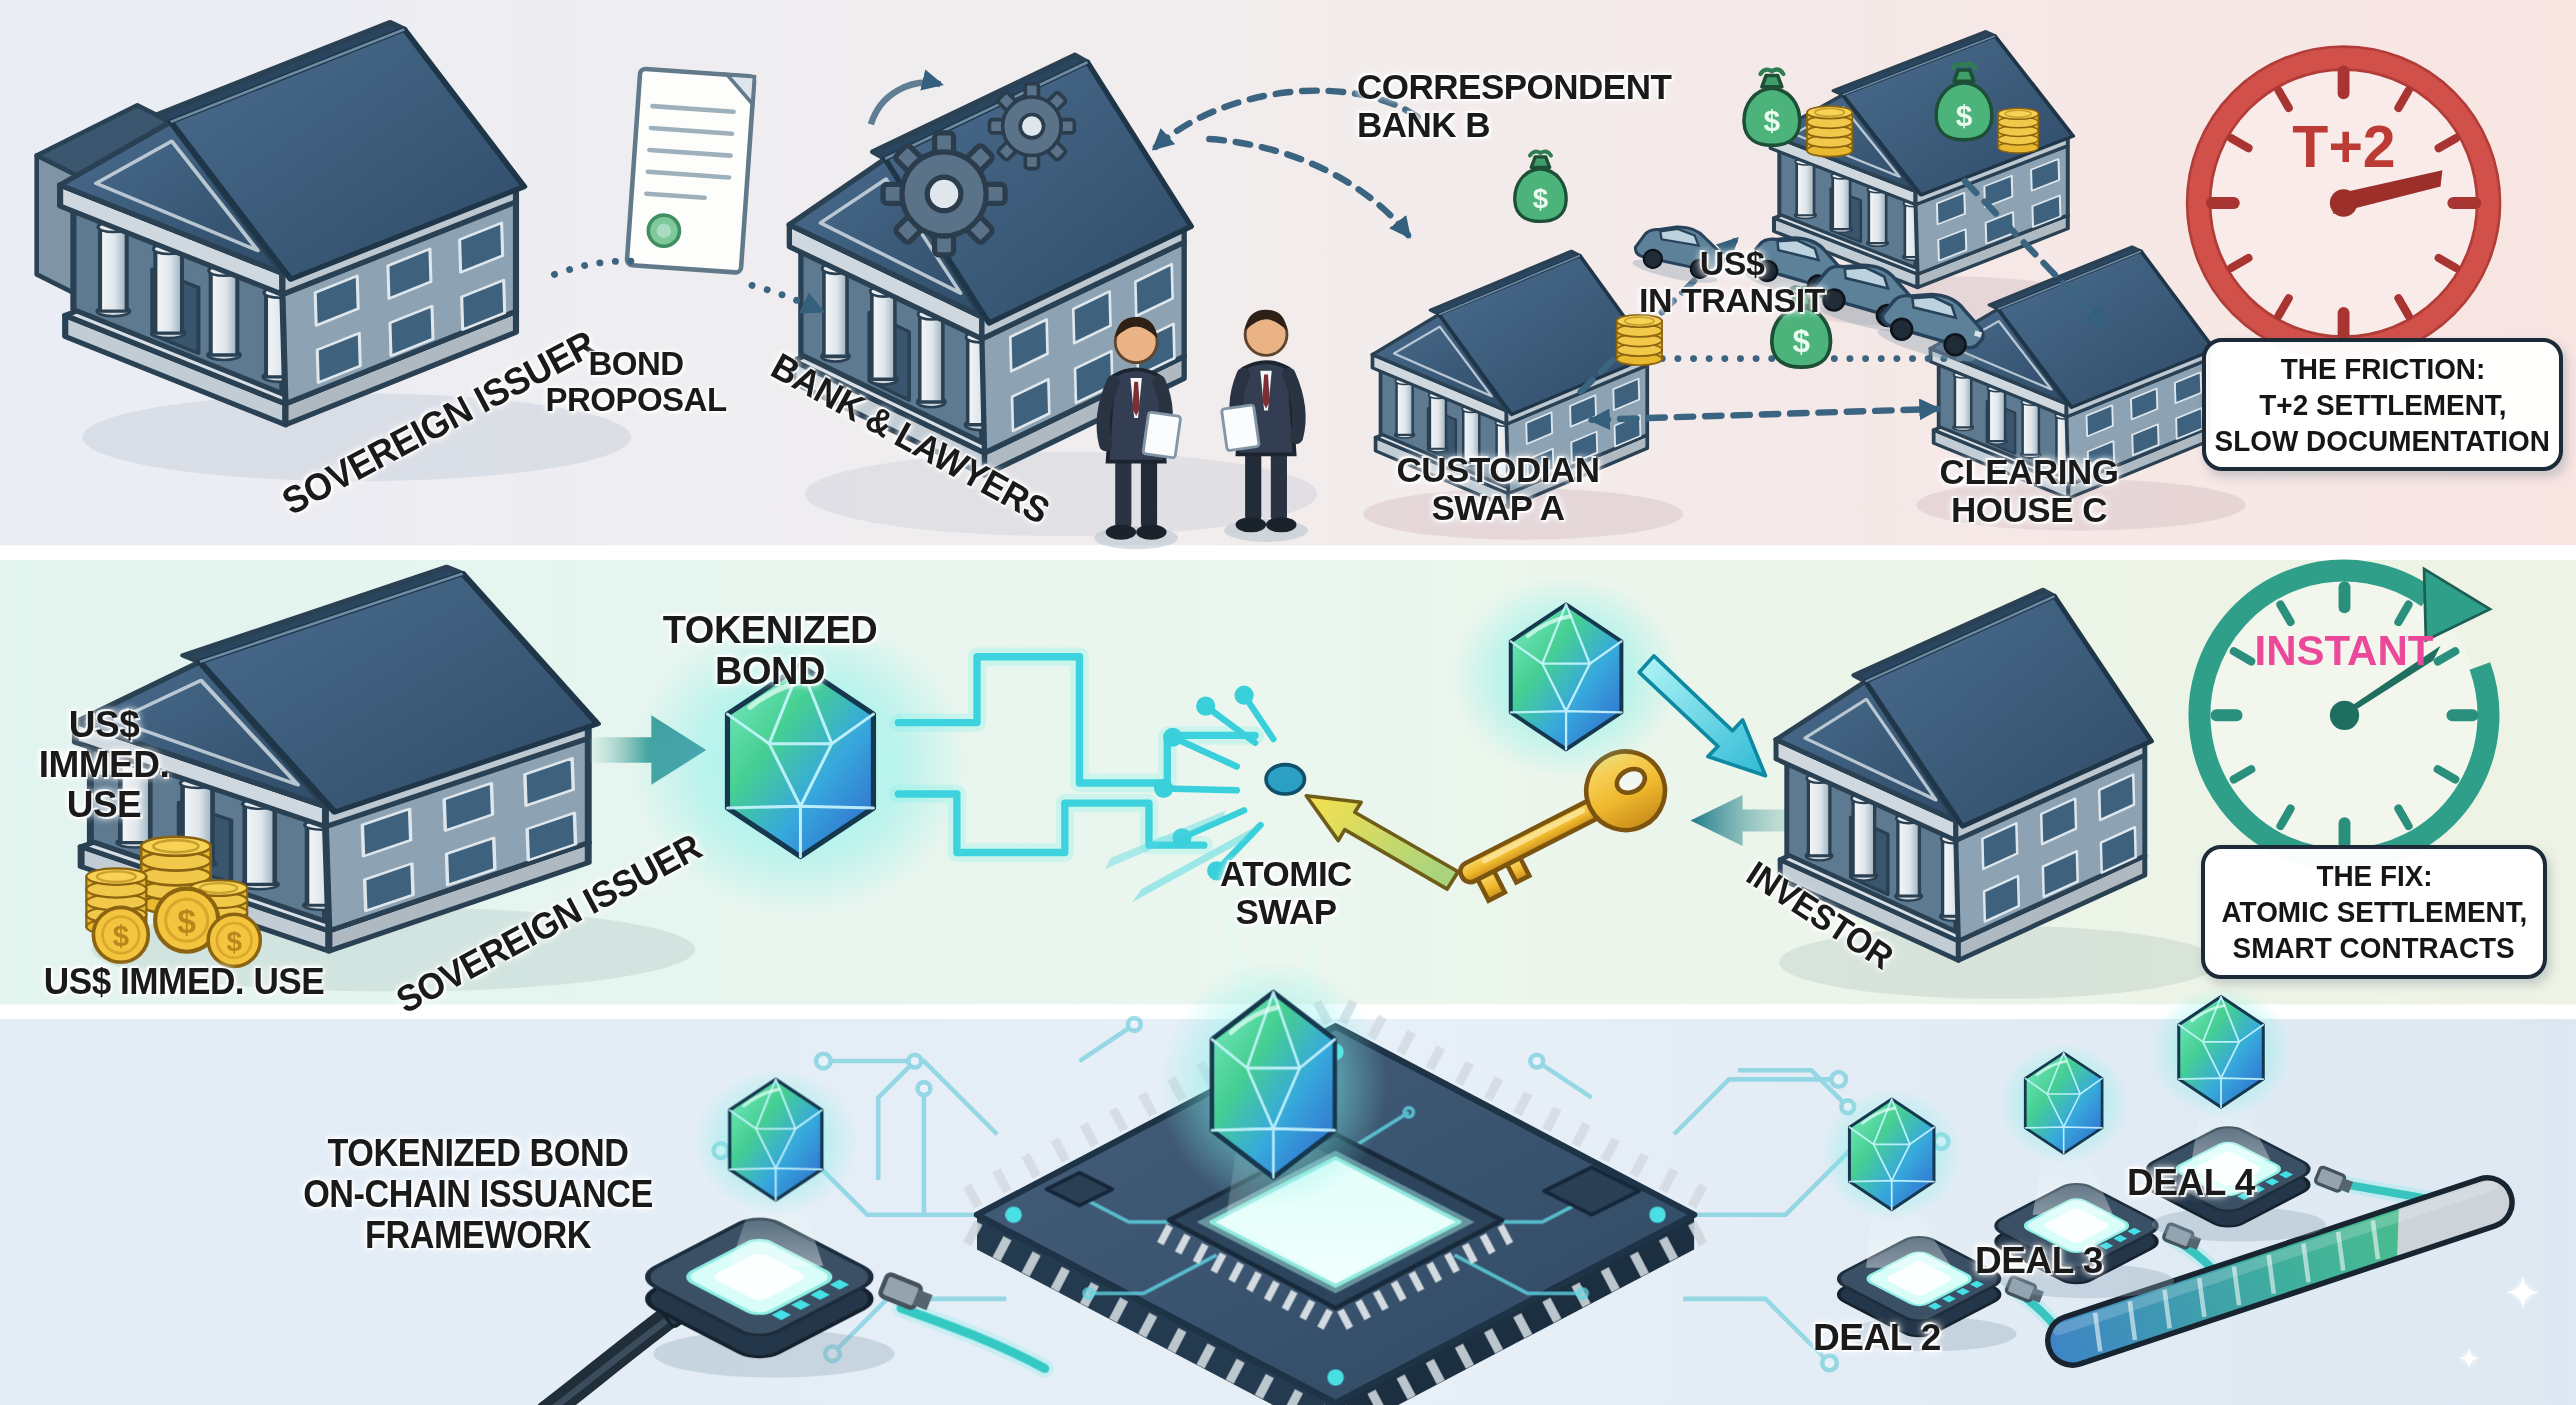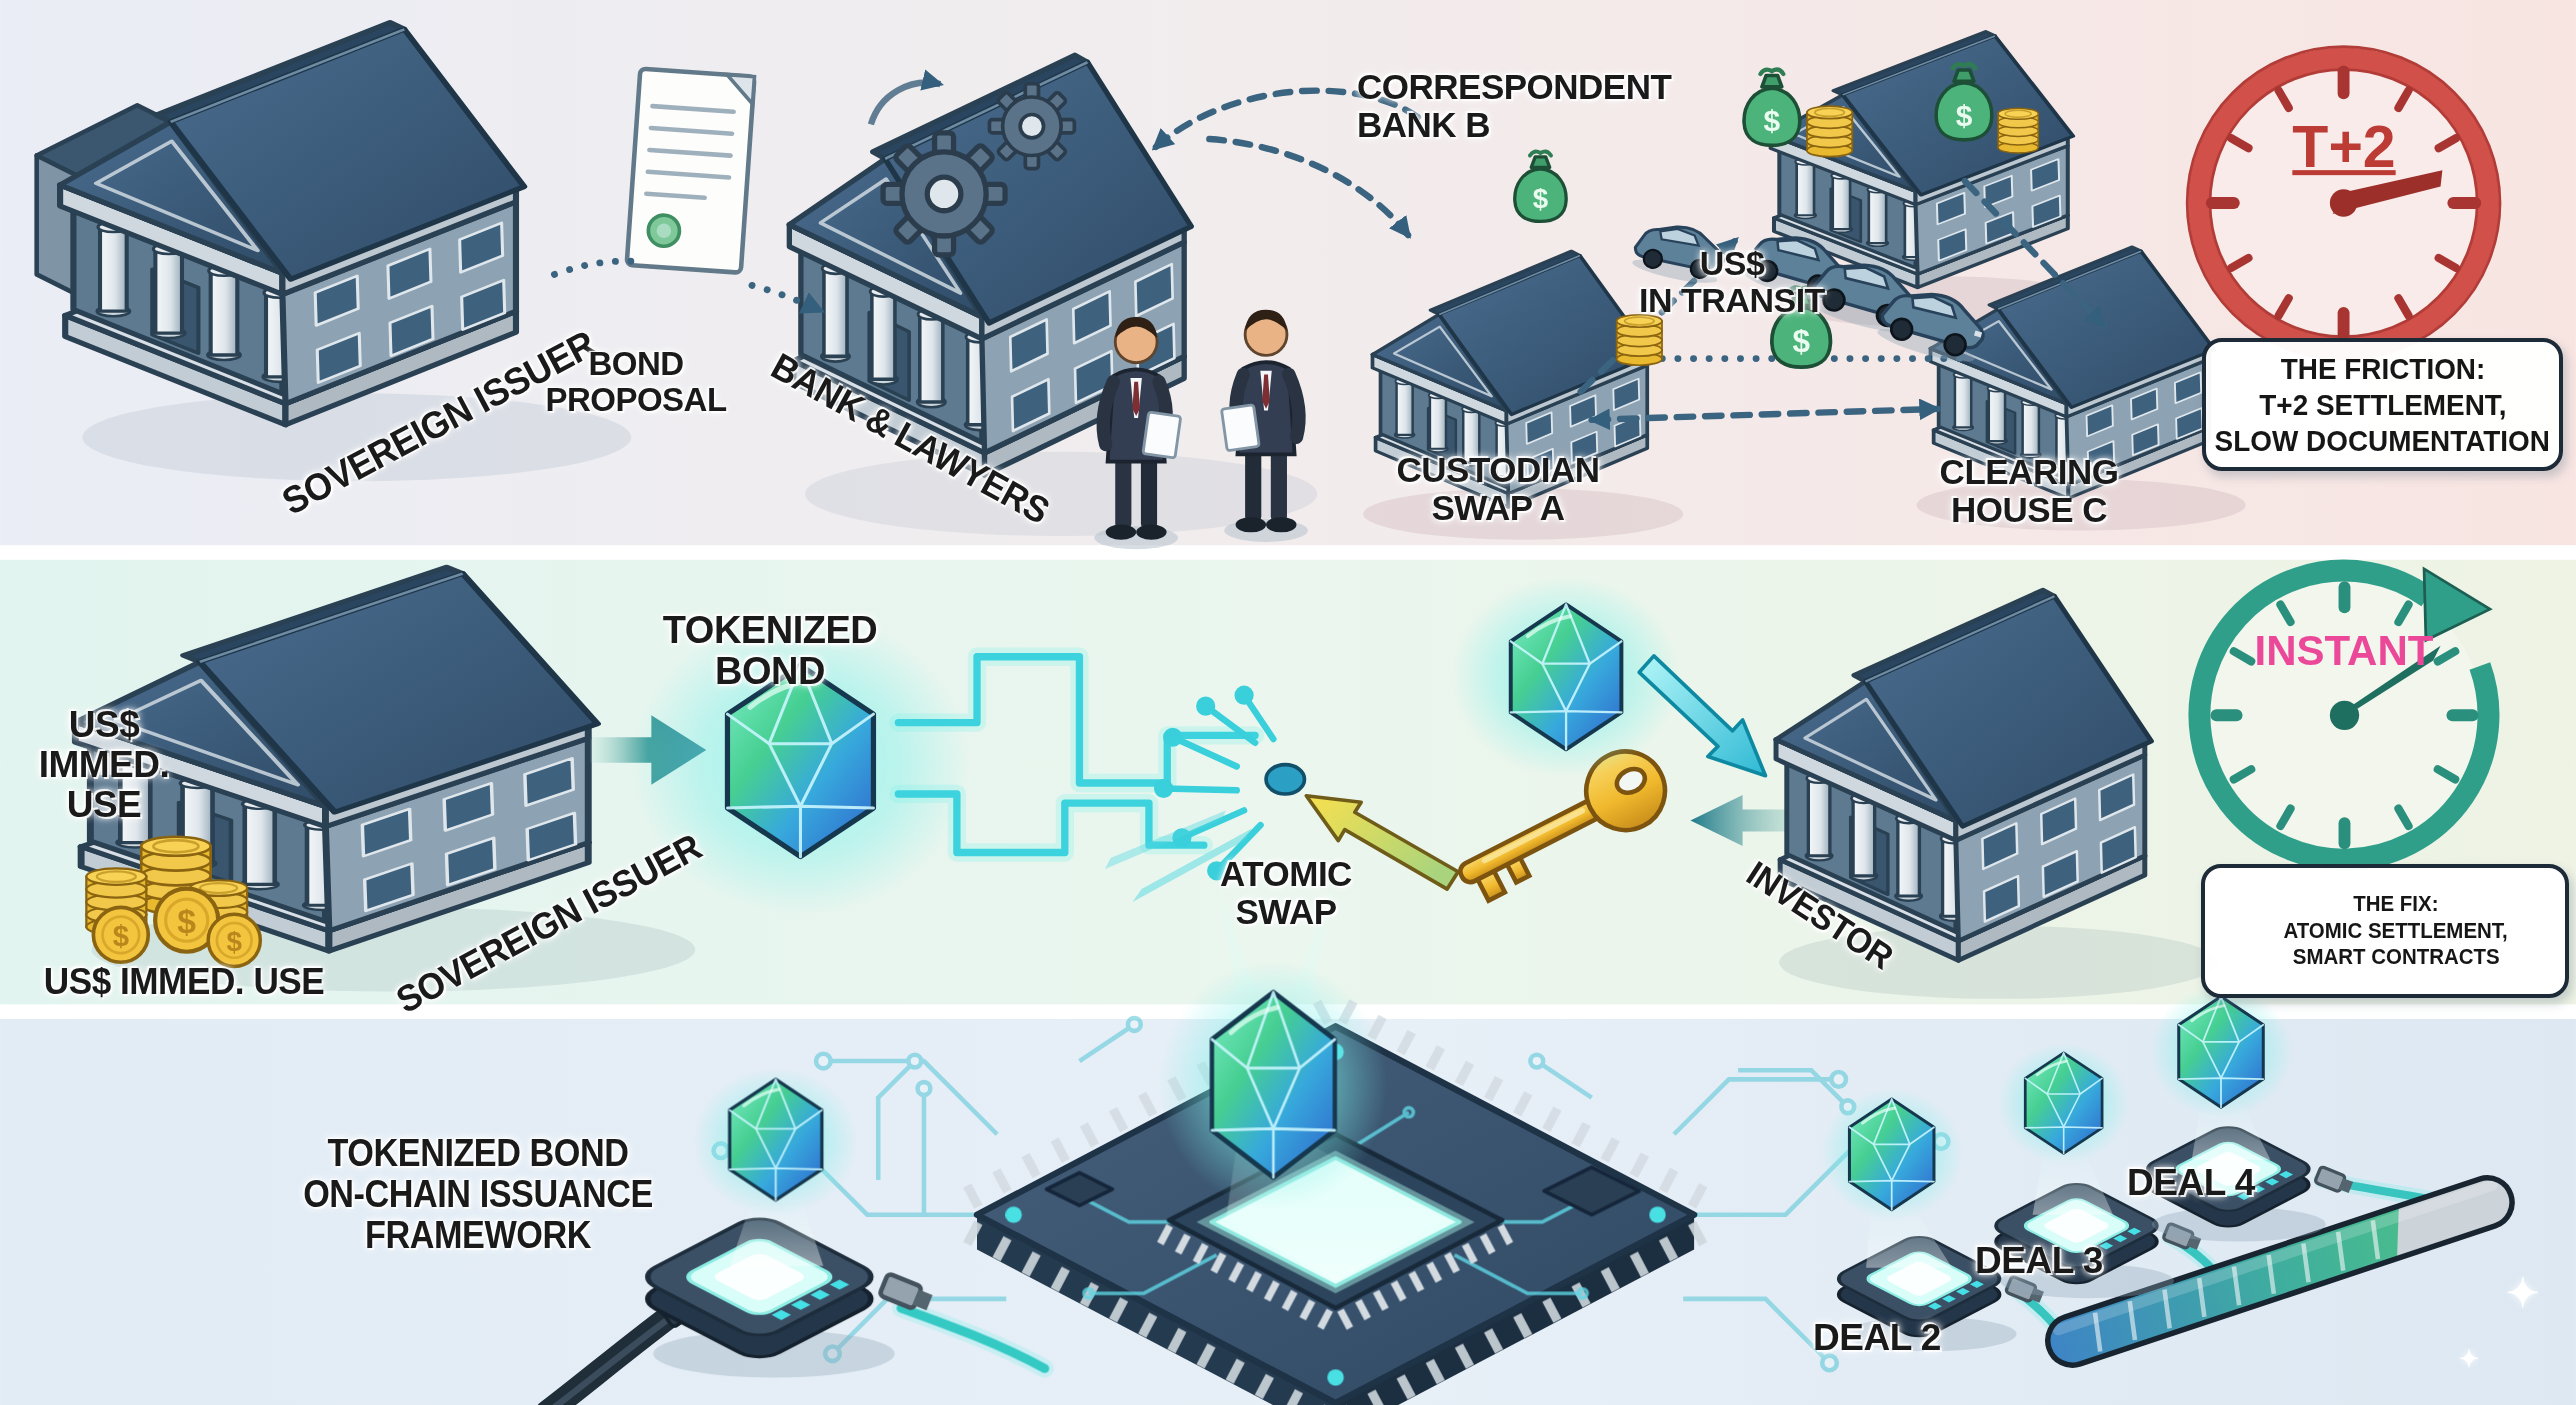--- a/index.html
+++ b/index.html
@@ -564,21 +564,21 @@
 <div class="lbl ctr" style="left:1498px;top:489px;font-size:35px;">
   <div>CUSTODIAN</div>
   <div>SWAP A</div>
 </div>
 
 <div class="lbl ctr" style="left:2029px;top:491px;font-size:35px;">
   <div>CLEARING</div>
   <div>HOUSE C</div>
 </div>
 
-<div class="lbl ctr" style="left:2344px;top:148px;font-size:59px;color:#bd3b35;letter-spacing:0;text-shadow:none;text-decoration:underline;">T+2</div>
+<div class="lbl ctr" style="left:2344px;top:148px;font-size:59px;color:#bd3b35;letter-spacing:0;text-shadow:none;">T+2</div>
 
 <div class="callout" style="left:2174px;top:338px;width:353px;height:125px;font-size:30px;line-height:1.2;">
   <div>THE FRICTION:</div>
   <div>T+2 SETTLEMENT,</div>
   <div>SLOW DOCUMENTATION</div>
 </div>
 
 <div class="lbl ctr" style="left:104px;top:765px;font-size:37px;">
   <div>US$</div>
   <div>IMMED.</div>
@@ -596,21 +596,21 @@
 
 <div class="lbl ctr" style="left:1286px;top:893px;font-size:35px;">
   <div>ATOMIC</div>
   <div>SWAP</div>
 </div>
 
 <div class="lbl ctr" style="left:1820px;top:915px;font-size:35px;transform:translate(-50%,-50%) rotate(33deg) scaleX(.95);">INVESTOR</div>
 
 <div class="lbl ctr" style="left:2344px;top:651px;font-size:42px;color:#ec4899;text-shadow:none;letter-spacing:0;">INSTANT</div>
 
-<div class="callout" style="left:2173px;top:864px;width:338px;height:126px;font-size:22px;line-height:1.2;padding-left:22px;">
+<div class="callout" style="left:2173px;top:845px;width:338px;height:126px;font-size:30px;line-height:1.2;">
   <div>THE FIX:</div>
   <div>ATOMIC SETTLEMENT,</div>
   <div>SMART CONTRACTS</div>
 </div>
 
 <div class="lbl ctr" style="left:478px;top:1195px;font-size:38px;transform:translate(-50%,-50%) scaleX(.9);">
   <div>TOKENIZED BOND</div>
   <div>ON-CHAIN ISSUANCE</div>
   <div>FRAMEWORK</div>
 </div>

